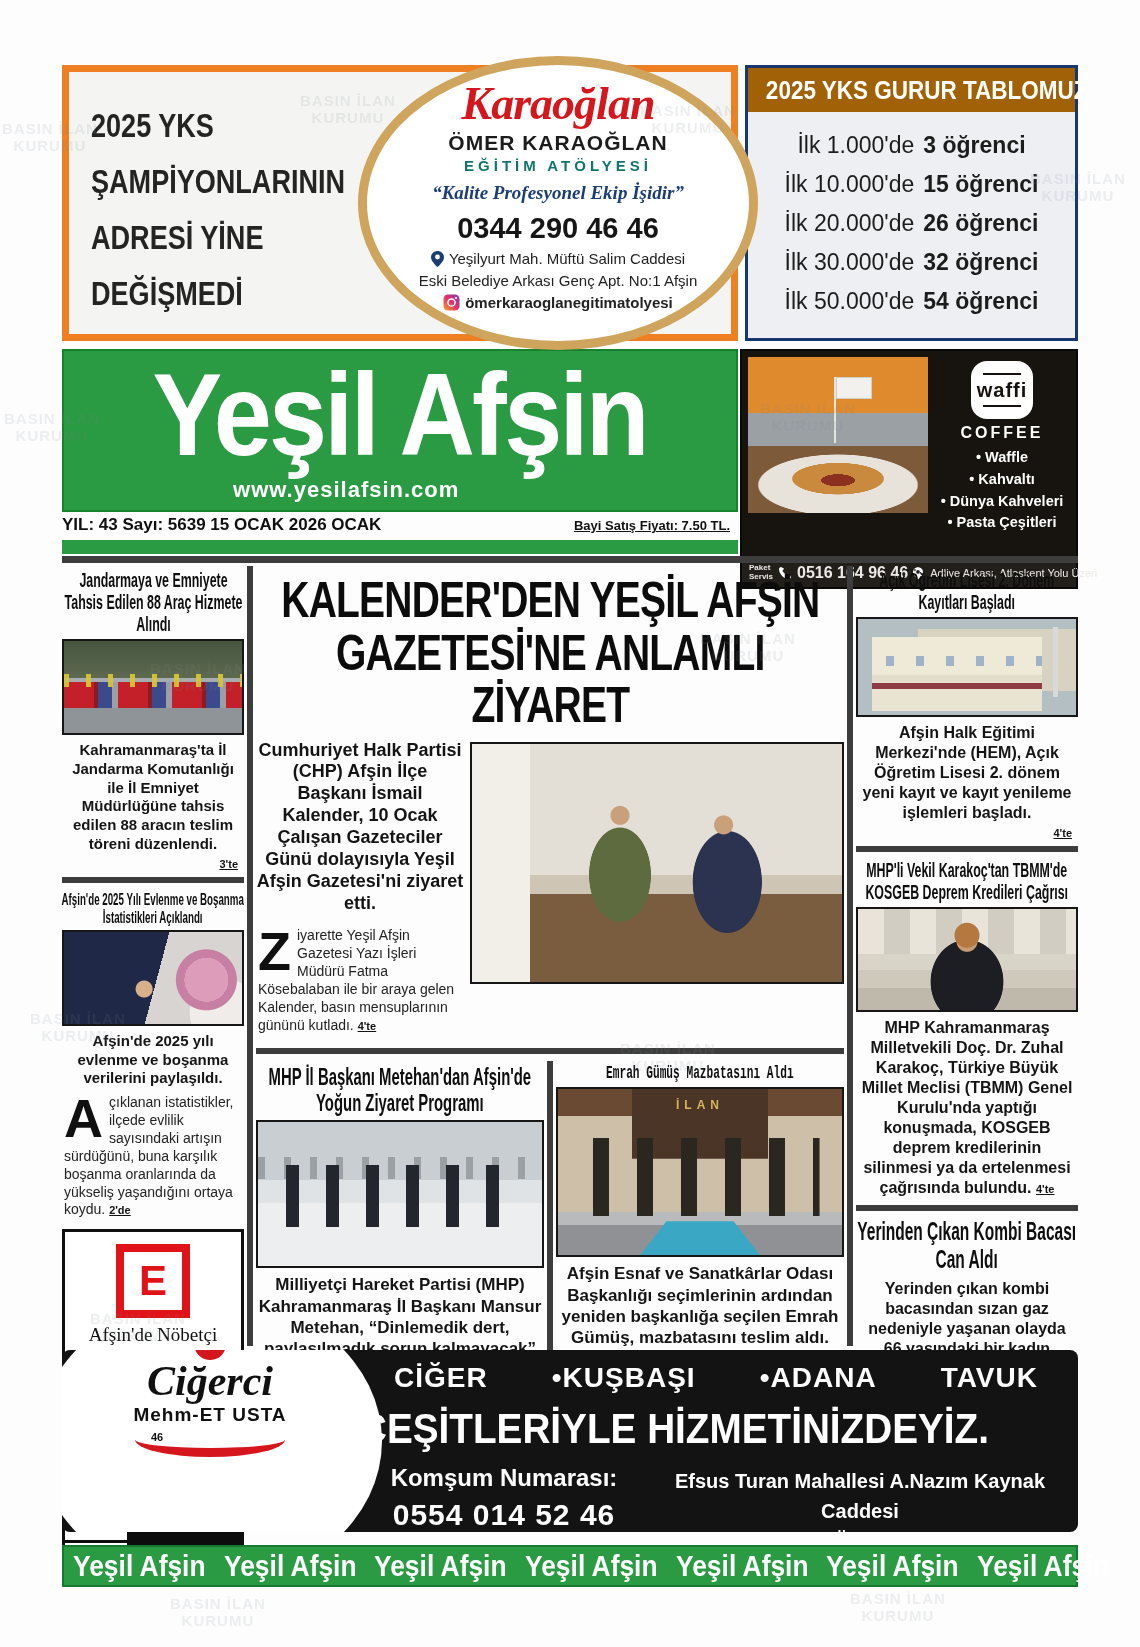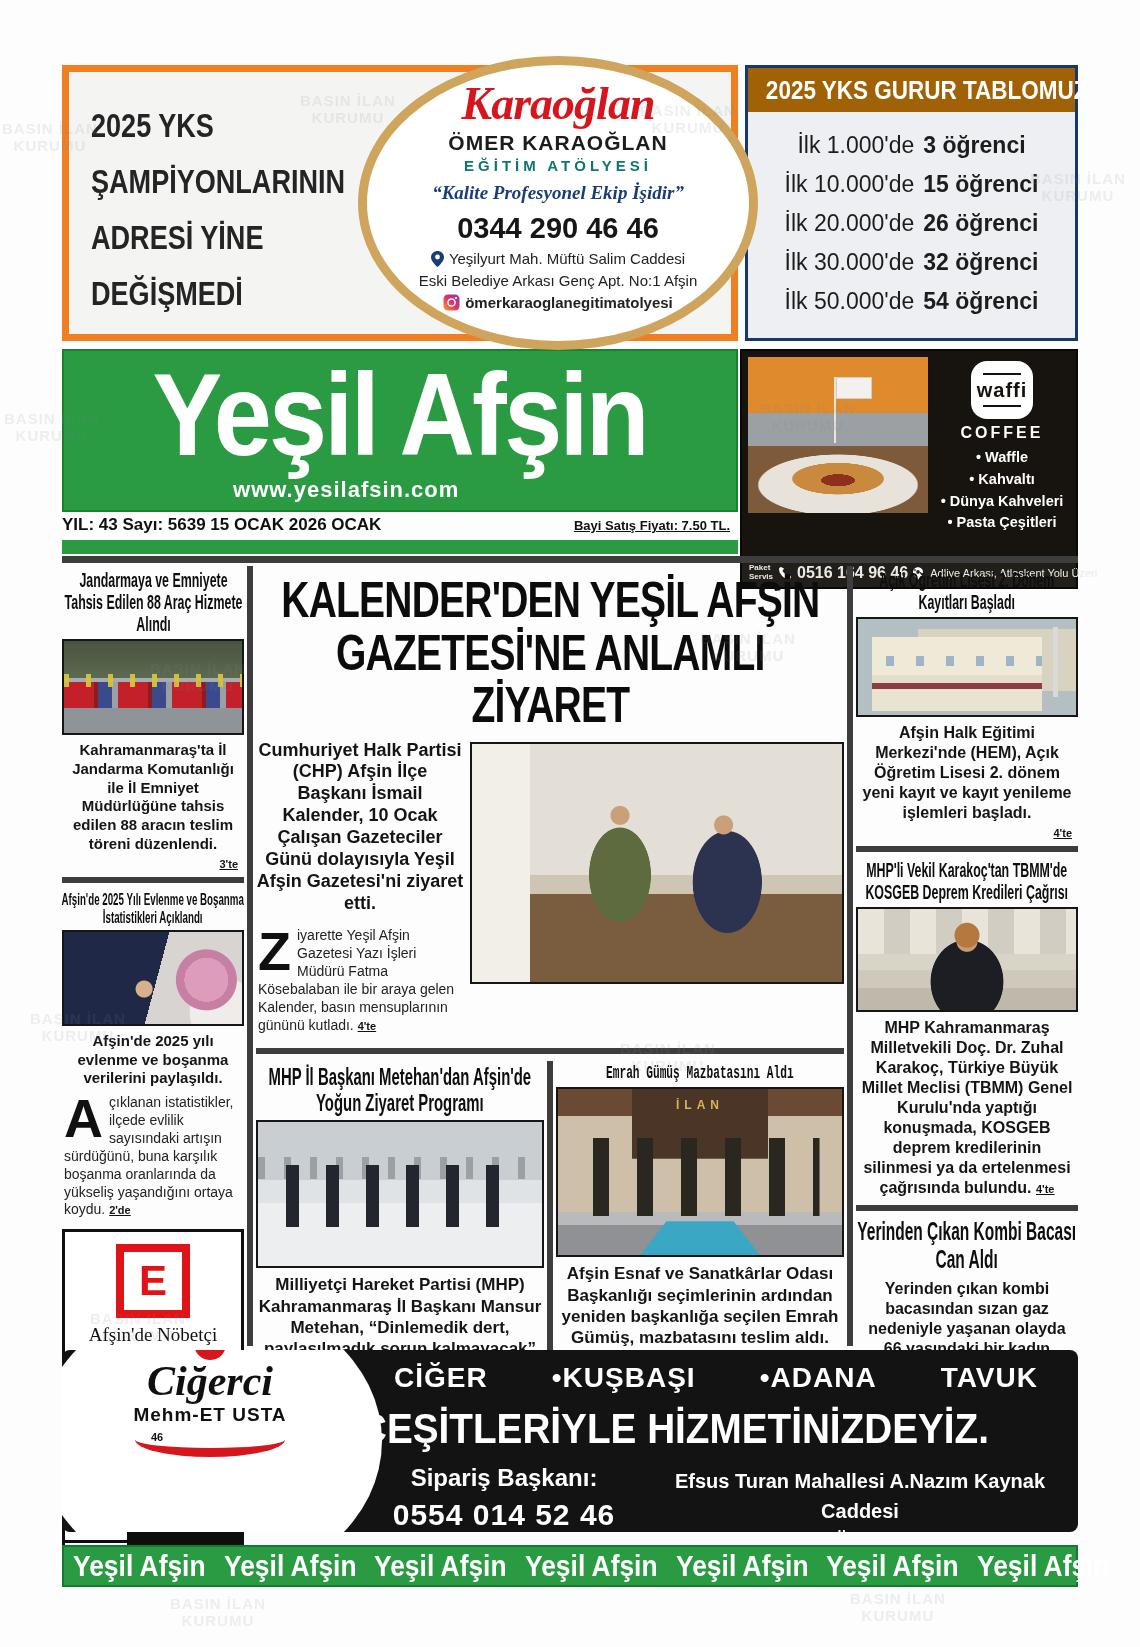--- a/index.html
+++ b/index.html
@@ -473,21 +473,21 @@
         </div>
     </div>
     <div class="prod-row">
       <span>CİĞER</span>
       <span>•KUŞBAŞI</span>
       <span>•ADANA</span>
       <span>TAVUK</span>
     </div>
     <div class="line2"><span class="sq">ÇEŞİTLERİYLE HİZMETİNİZDEYİZ.</span></div>
     <div class="order">
-      <div class="order-label">Sipariş Başkanı:</div>
+      <div class="order-label">Komşum Numarası:</div>
       <div class="order-phone">0554 014 52 46</div>
     </div>
     <div class="baddr">
       <div>Efsus Turan Mahallesi A.Nazım Kaynak Caddesi</div>
       <div>(Hilalkent Yolu Üzeri) Afşin/K.Maraş</div>
     </div>
   </section>
 
   <footer id="footer">
     <span>Yeşil Afşin</span>

